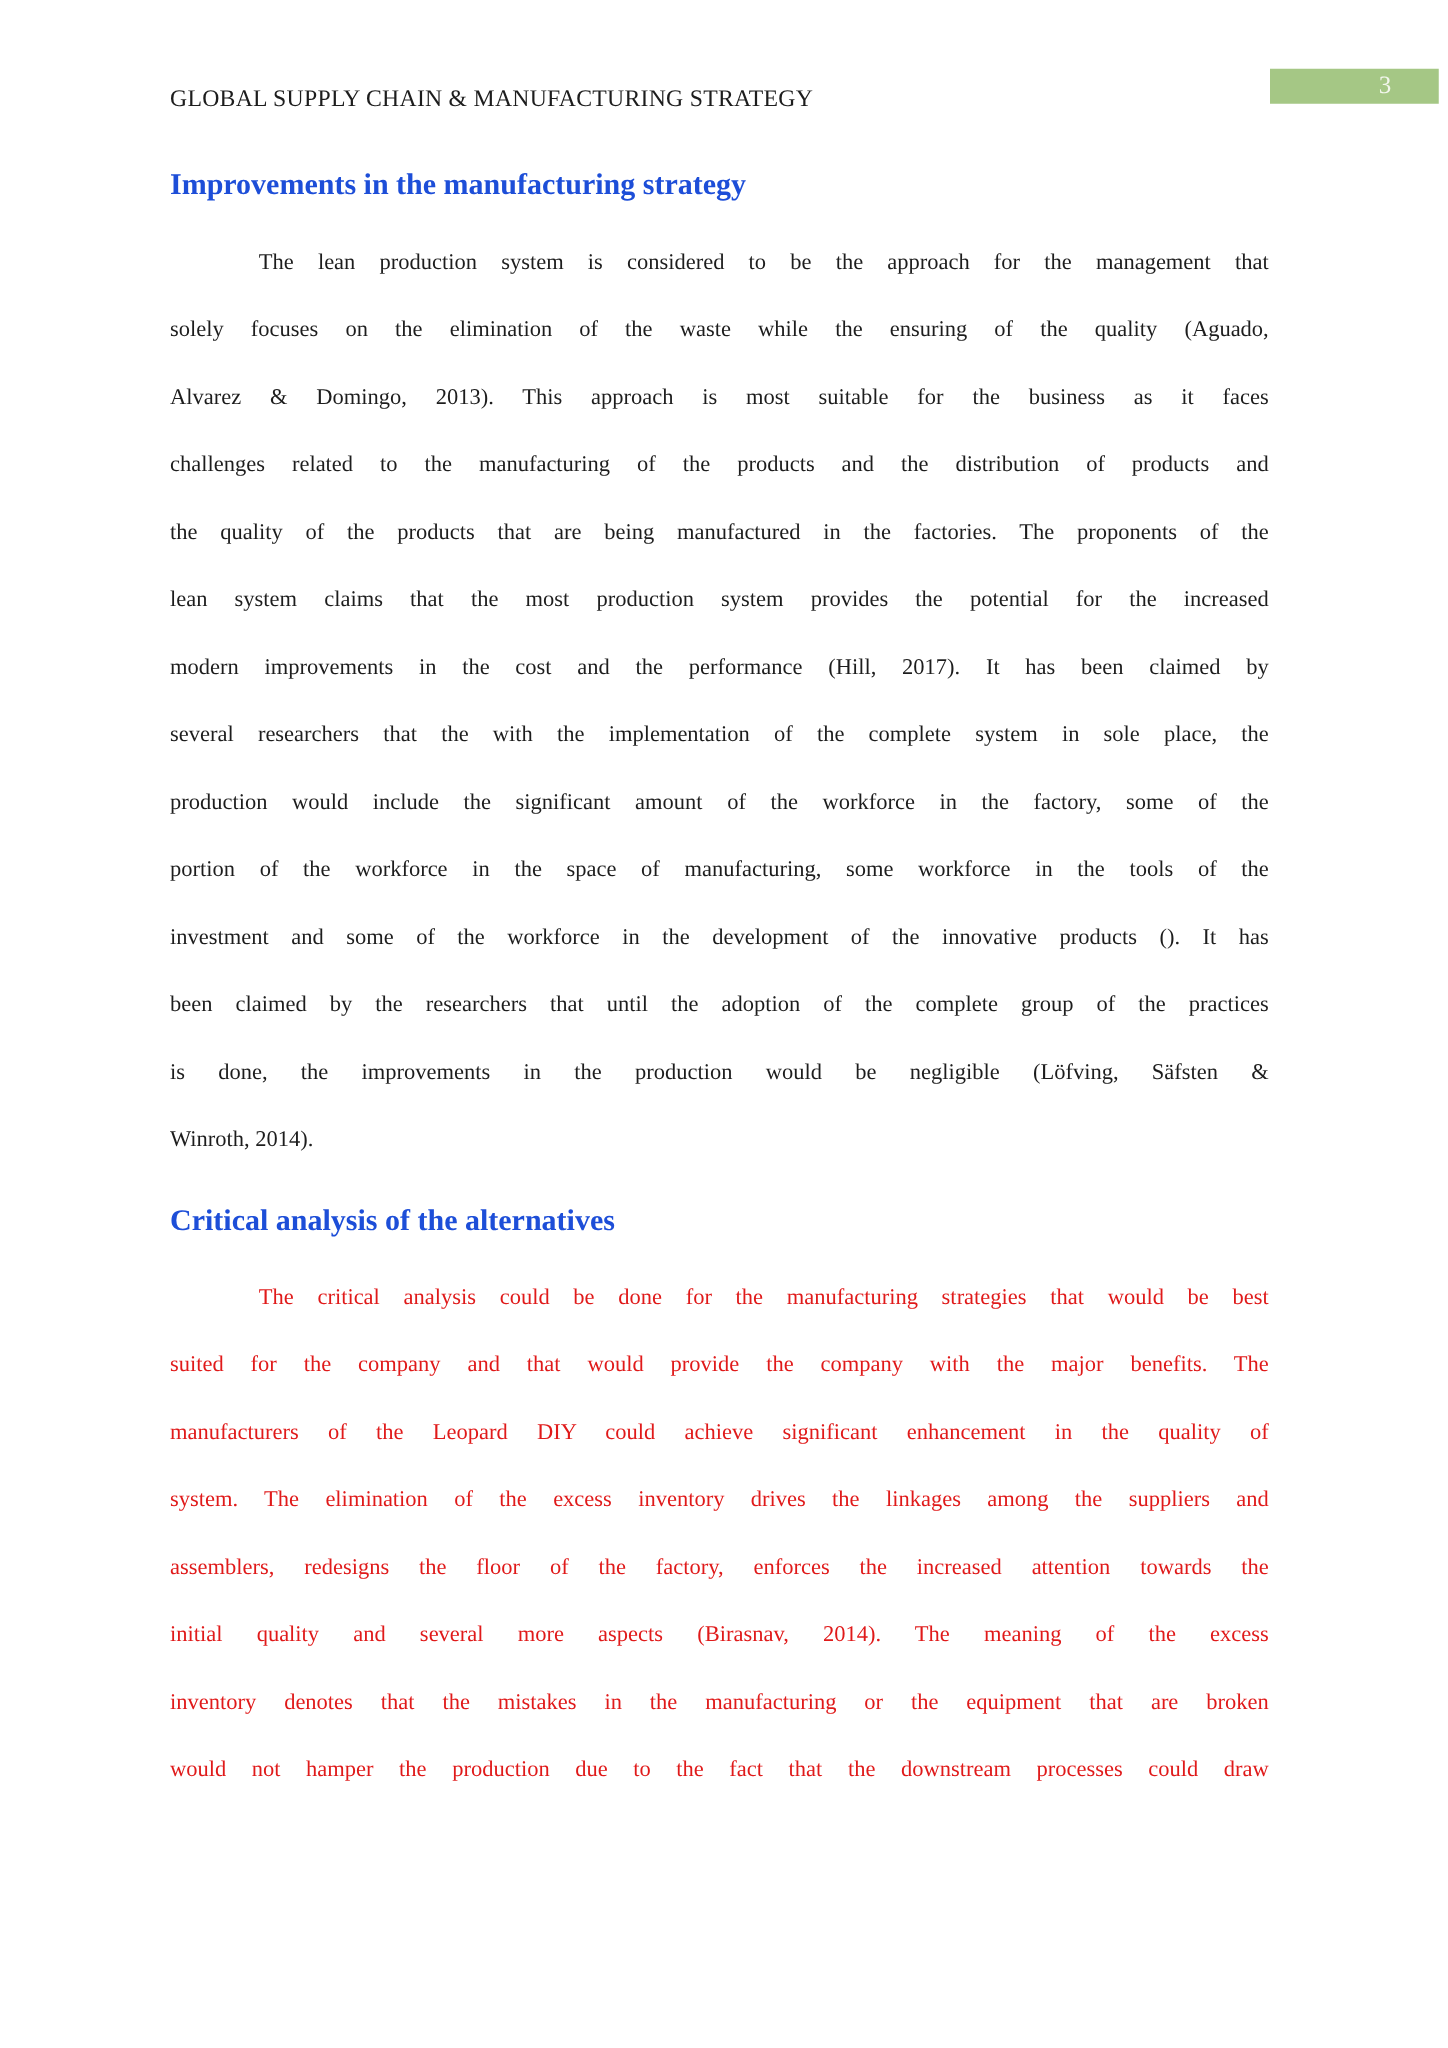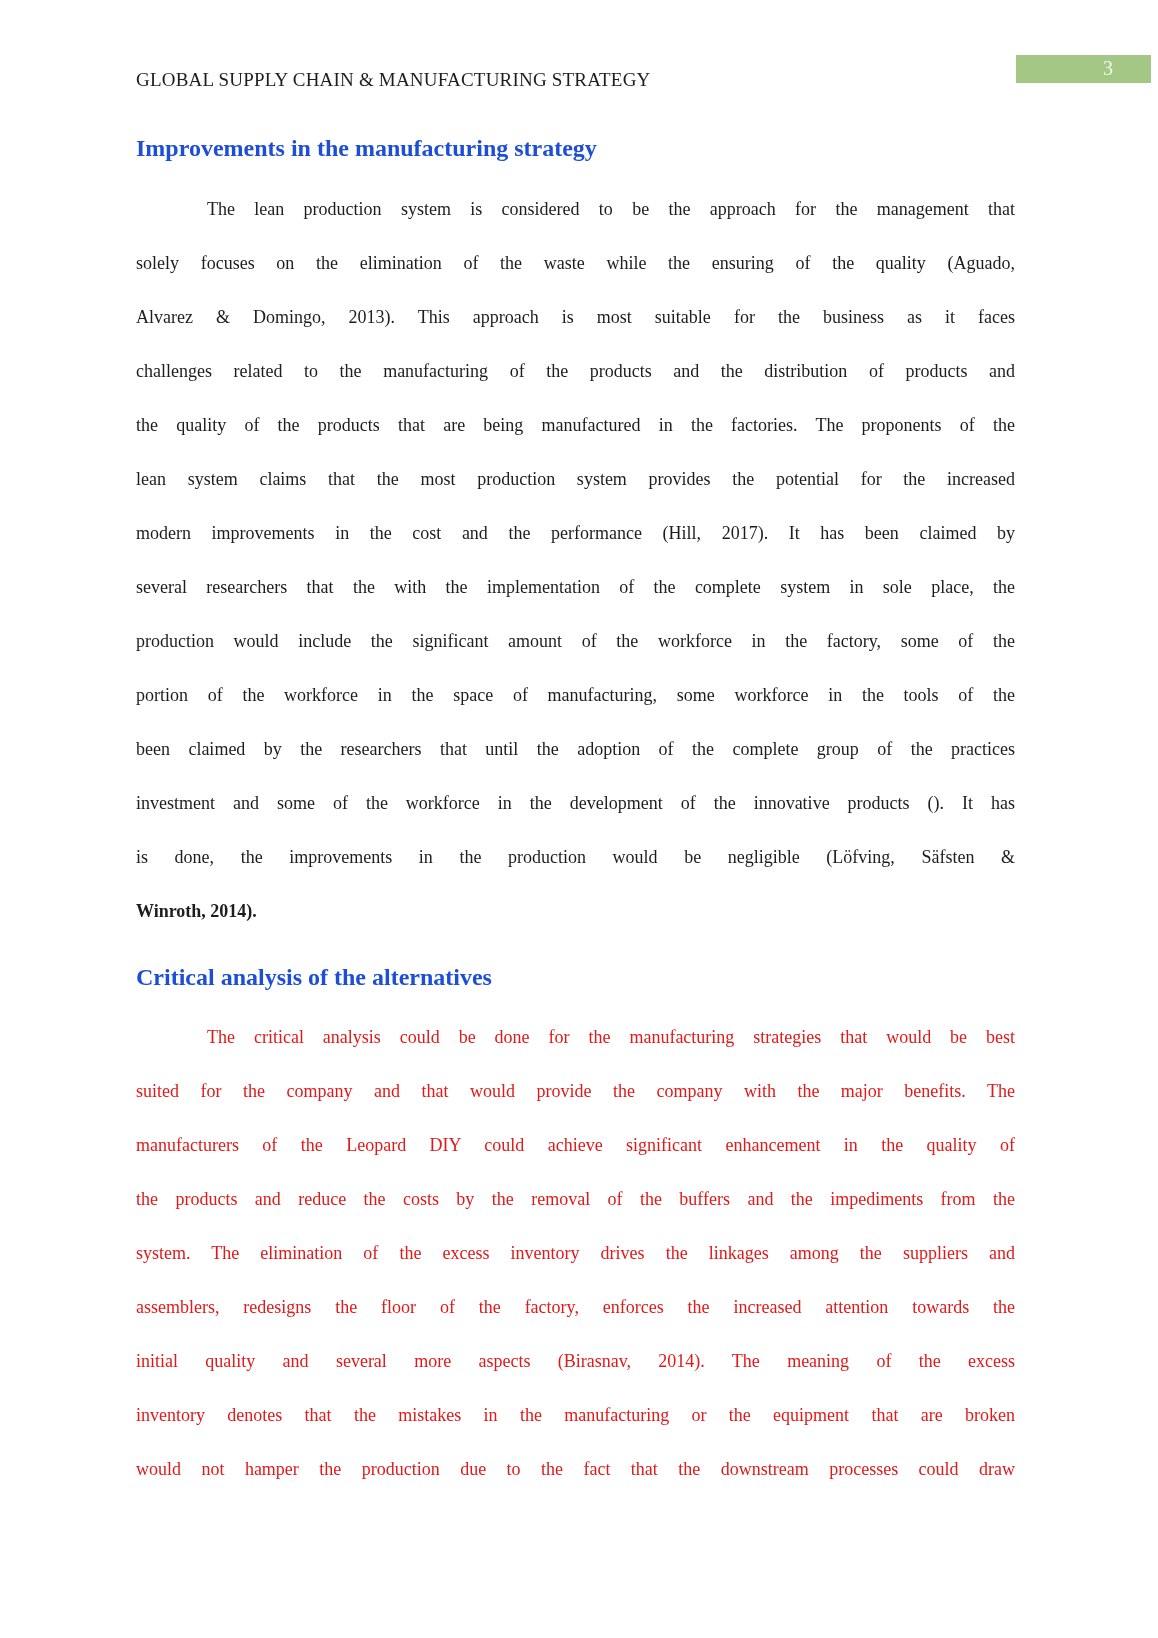--- a/index.html
+++ b/index.html
@@ -60,21 +60,21 @@
   #para-2 { top: 1010px; color: #e01a1a; }
   .line {
     font-size: 18px;
     line-height: 54px;
     height: 54px;
     text-align: justify;
     text-align-last: justify;
     white-space: nowrap;
   }
   .line.first { text-indent: 71px; }
-  .line.last  { text-align-last: left; white-space: normal; font-weight: bold; }
+  .line.last  { text-align-last: left; white-space: normal; }
 </style>
 </head>
 <body>
 
 <div class="page">
 
   <div class="running-head">GLOBAL SUPPLY CHAIN &amp; MANUFACTURING STRATEGY</div>
 
   <div class="page-num-box">
     <span>3</span>
@@ -86,33 +86,32 @@
       <div class="line first">The lean production system is considered to be the approach for the management that</div>
       <div class="line">solely focuses on the elimination of the waste while the ensuring of the quality (Aguado,</div>
       <div class="line">Alvarez &amp; Domingo, 2013). This approach is most suitable for the business as it faces</div>
       <div class="line">challenges related to the manufacturing of the products and the distribution of products and</div>
       <div class="line">the quality of the products that are being manufactured in the factories. The proponents of the</div>
       <div class="line">lean system claims that the most production system provides the potential for the increased</div>
       <div class="line">modern improvements in the cost and the performance (Hill, 2017). It has been claimed by</div>
       <div class="line">several researchers that the with the implementation of the complete system in sole place, the</div>
       <div class="line">production would include the significant amount of the workforce in the factory, some of the</div>
       <div class="line">portion of the workforce in the space of manufacturing, some workforce in the tools of the</div>
+      <div class="line">investment and some of the workforce in the development of the innovative products (). It has</div>
       <div class="line">been claimed by the researchers that until the adoption of the complete group of the practices</div>
-      <div class="line">investment and some of the workforce in the development of the innovative products (). It has</div>
       <div class="line">is done, the improvements in the production would be negligible (Löfving, Säfsten &amp;</div>
       <div class="line last">Winroth, 2014).</div>
     </div>
 
   <h2 id="heading-2" class="section-heading">Critical analysis of the alternatives</h2>
 
   <div id="para-2" class="para">
       <div class="line first">The critical analysis could be done for the manufacturing strategies that would be best</div>
       <div class="line">suited for the company and that would provide the company with the major benefits. The</div>
       <div class="line">manufacturers of the Leopard DIY could achieve significant enhancement in the quality of</div>
-      <div class="line">the products and reduce the costs by the removal of the buffers and the impediments from the</div>
       <div class="line">system. The elimination of the excess inventory drives the linkages among the suppliers and</div>
       <div class="line">assemblers, redesigns the floor of the factory, enforces the increased attention towards the</div>
       <div class="line">initial quality and several more aspects (Birasnav, 2014). The meaning of the excess</div>
       <div class="line">inventory denotes that the mistakes in the manufacturing or the equipment that are broken</div>
       <div class="line">would not hamper the production due to the fact that the downstream processes could draw</div>
     </div>
 
 </div>
 
 </body></html>

